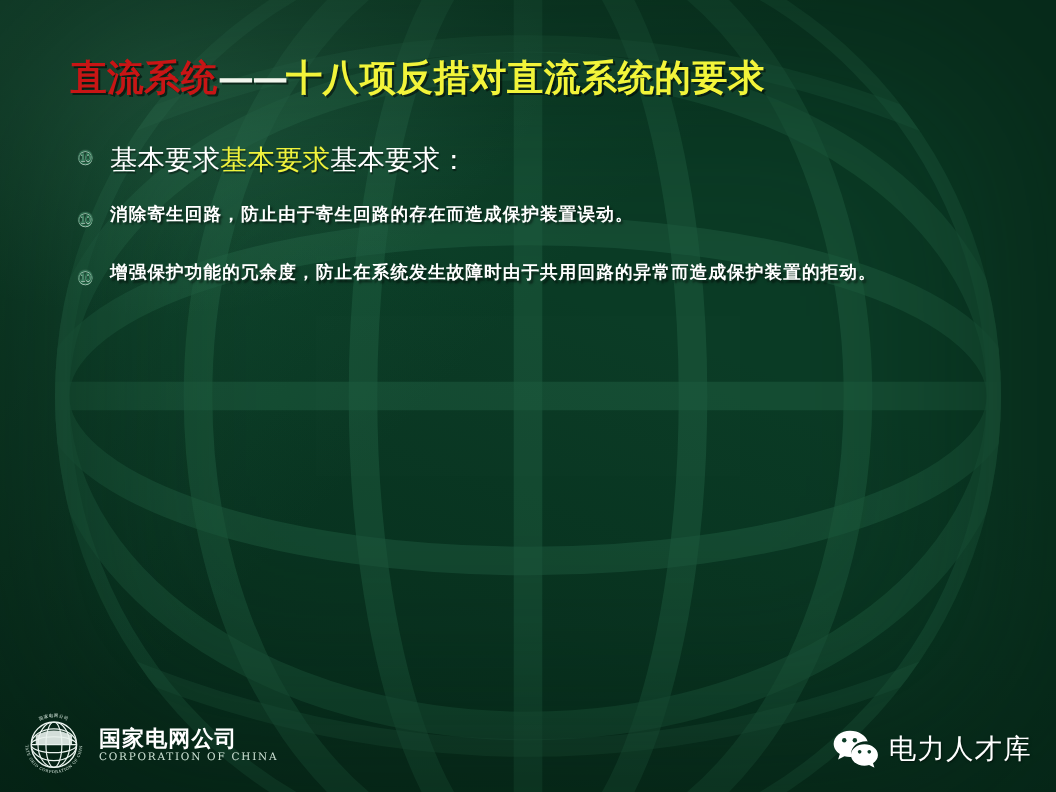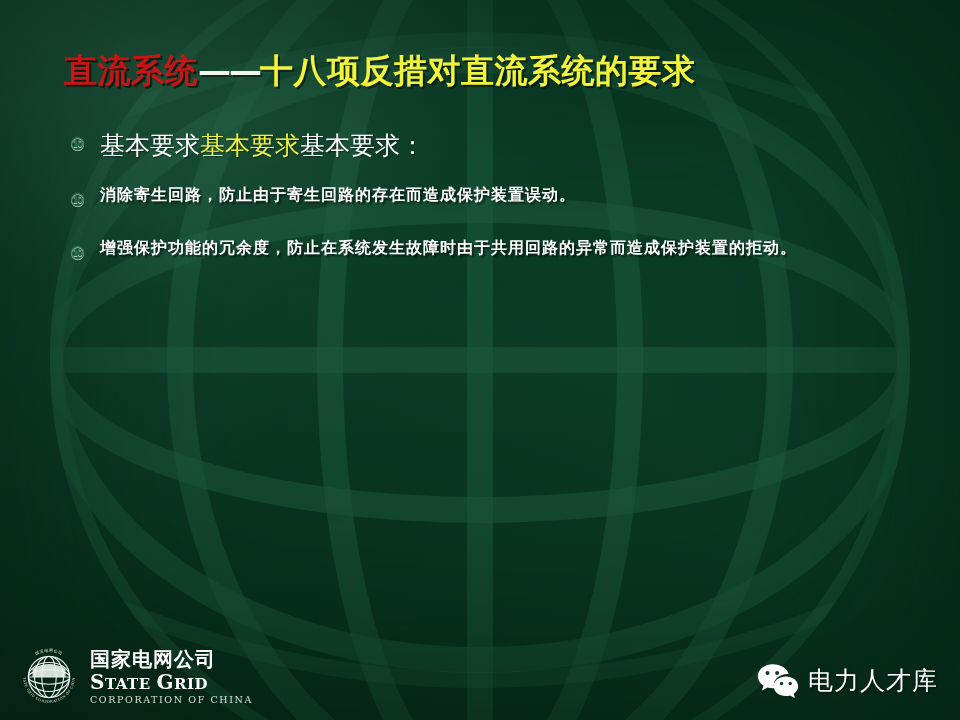--- a/index.html
+++ b/index.html
@@ -268,21 +268,20 @@
       </g>
       <text font-family="'DejaVu Sans','Liberation Sans',sans-serif" font-size="7.5" fill="#dff0e6" letter-spacing="1.2">
         <textPath href="#sgTopArc" startOffset="50%" text-anchor="middle">国家电网公司</textPath>
       </text>
       <text font-family="'DejaVu Serif','Liberation Serif',serif" font-size="6.6" fill="#dff0e6" letter-spacing="1">
         <textPath href="#sgBotArc" startOffset="50%" text-anchor="middle">STATE GRID CORPORATION OF CHINA</textPath>
       </text>
     </svg>
     <div class="sg-wordmark">
       <div class="sg-cn">国家电网公司</div>
-      <div class="sg-en"><span>S</span><small>TATE </small><span>G</span><small>RID</small></div>
       <div class="sg-sub">CORPORATION OF CHINA</div>
     </div>
   </div>
 
   <div class="wx-mark">
     <svg class="wx-icon" viewBox="0 0 48 40">
       <g fill="#ffffff">
         <path d="M18 2C8.6 2 1 8.1 1 15.6c0 4.3 2.5 8.1 6.4 10.6L5.6 32l6.6-3.4c1.8 .5 3.7 .8 5.8 .8 .6 0 1.2 0 1.8-.1-.4-1.1-.6-2.3-.6-3.5 0-7 6.9-12.7 15.4-12.7 .6 0 1.1 0 1.7 .1C34.6 7 27 2 18 2Z"></path>
         <path d="M33 16c-7.7 0-14 5-14 11.2 0 6.2 6.3 11.2 14 11.2 1.7 0 3.3-.2 4.8-.7l5.6 2.9-1.5-4.8c3.2-2.1 5.1-5.2 5.1-8.6C47 21 40.7 16 33 16Z"></path>
       </g>

